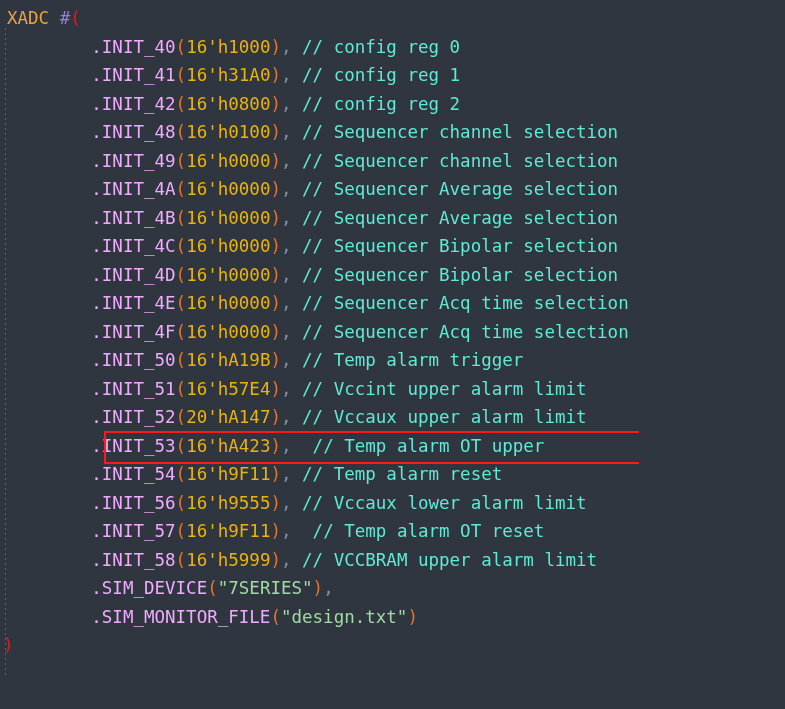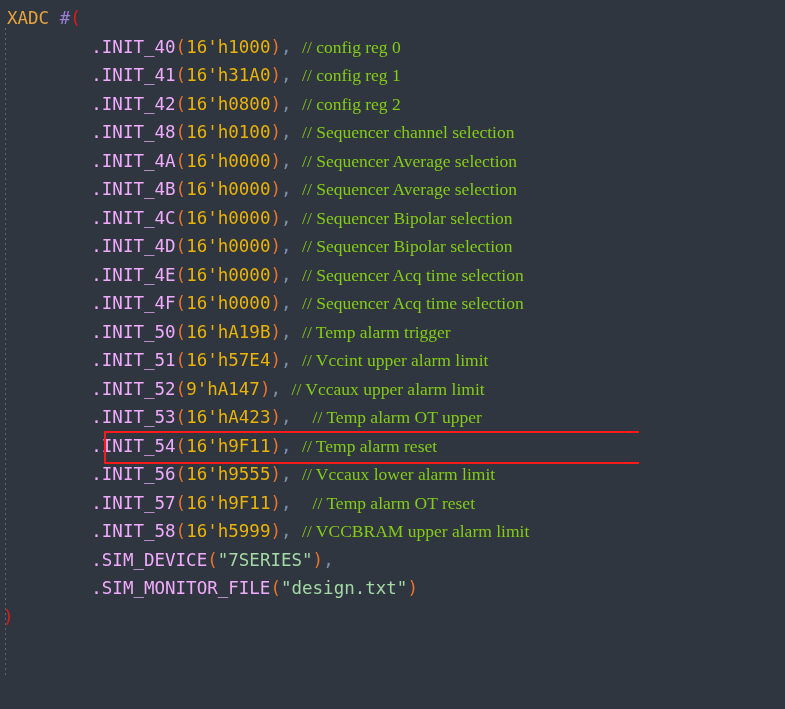--- a/index.html
+++ b/index.html
@@ -43,21 +43,21 @@
     pointer-events: none;
   }
   
   .t-module   { color: #e8a33d; }
   .t-hash     { color: #9b7fd4; }
   .t-paren-r  { color: #e01b1b; }
   .t-port     { color: #f0abfc; }
   .t-punct    { color: #e8742c; }
   .t-comma    { color: #7f8fa6; }
   .t-number   { color: #eab308; }
-  .t-comment  { color: #84cc16; font-family: Liberation Serif, serif; }
+  .t-comment  { color: #5eead4; }
   .t-string   { color: #a3d9a5; }
   .t-plain    { color: #c8d2e0; }
 
   .highlight-box {
     position: absolute;
     border: 2px solid #ff1a1a;
     box-sizing: border-box;
     pointer-events: none;
     border-radius: 1px;
   }
@@ -69,29 +69,30 @@
 
   <div class="indent-guide"></div>
 
   <div class="code-line"><span class="t-module">XADC</span><span class="t-plain"> </span><span class="t-hash">#</span><span class="t-paren-r">(</span></div>
 
   <div id="lines-container">
       <div class="code-line"><span class="t-plain">        </span><span class="t-port">.INIT_40</span><span class="t-punct">(</span><span class="t-number">16'h1000</span><span class="t-punct">)</span><span class="t-comma">,</span><span class="t-plain"> </span><span class="t-comment">// config reg 0</span></div>
       <div class="code-line"><span class="t-plain">        </span><span class="t-port">.INIT_41</span><span class="t-punct">(</span><span class="t-number">16'h31A0</span><span class="t-punct">)</span><span class="t-comma">,</span><span class="t-plain"> </span><span class="t-comment">// config reg 1</span></div>
       <div class="code-line"><span class="t-plain">        </span><span class="t-port">.INIT_42</span><span class="t-punct">(</span><span class="t-number">16'h0800</span><span class="t-punct">)</span><span class="t-comma">,</span><span class="t-plain"> </span><span class="t-comment">// config reg 2</span></div>
       <div class="code-line"><span class="t-plain">        </span><span class="t-port">.INIT_48</span><span class="t-punct">(</span><span class="t-number">16'h0100</span><span class="t-punct">)</span><span class="t-comma">,</span><span class="t-plain"> </span><span class="t-comment">// Sequencer channel selection</span></div>
+      <div class="code-line"><span class="t-plain">        </span><span class="t-port">.INIT_49</span><span class="t-punct">(</span><span class="t-number">16'h0000</span><span class="t-punct">)</span><span class="t-comma">,</span><span class="t-plain"> </span><span class="t-comment">// Sequencer channel selection</span></div>
       <div class="code-line"><span class="t-plain">        </span><span class="t-port">.INIT_4A</span><span class="t-punct">(</span><span class="t-number">16'h0000</span><span class="t-punct">)</span><span class="t-comma">,</span><span class="t-plain"> </span><span class="t-comment">// Sequencer Average selection</span></div>
       <div class="code-line"><span class="t-plain">        </span><span class="t-port">.INIT_4B</span><span class="t-punct">(</span><span class="t-number">16'h0000</span><span class="t-punct">)</span><span class="t-comma">,</span><span class="t-plain"> </span><span class="t-comment">// Sequencer Average selection</span></div>
       <div class="code-line"><span class="t-plain">        </span><span class="t-port">.INIT_4C</span><span class="t-punct">(</span><span class="t-number">16'h0000</span><span class="t-punct">)</span><span class="t-comma">,</span><span class="t-plain"> </span><span class="t-comment">// Sequencer Bipolar selection</span></div>
       <div class="code-line"><span class="t-plain">        </span><span class="t-port">.INIT_4D</span><span class="t-punct">(</span><span class="t-number">16'h0000</span><span class="t-punct">)</span><span class="t-comma">,</span><span class="t-plain"> </span><span class="t-comment">// Sequencer Bipolar selection</span></div>
       <div class="code-line"><span class="t-plain">        </span><span class="t-port">.INIT_4E</span><span class="t-punct">(</span><span class="t-number">16'h0000</span><span class="t-punct">)</span><span class="t-comma">,</span><span class="t-plain"> </span><span class="t-comment">// Sequencer Acq time selection</span></div>
       <div class="code-line"><span class="t-plain">        </span><span class="t-port">.INIT_4F</span><span class="t-punct">(</span><span class="t-number">16'h0000</span><span class="t-punct">)</span><span class="t-comma">,</span><span class="t-plain"> </span><span class="t-comment">// Sequencer Acq time selection</span></div>
       <div class="code-line"><span class="t-plain">        </span><span class="t-port">.INIT_50</span><span class="t-punct">(</span><span class="t-number">16'hA19B</span><span class="t-punct">)</span><span class="t-comma">,</span><span class="t-plain"> </span><span class="t-comment">// Temp alarm trigger</span></div>
       <div class="code-line"><span class="t-plain">        </span><span class="t-port">.INIT_51</span><span class="t-punct">(</span><span class="t-number">16'h57E4</span><span class="t-punct">)</span><span class="t-comma">,</span><span class="t-plain"> </span><span class="t-comment">// Vccint upper alarm limit</span></div>
-      <div class="code-line"><span class="t-plain">        </span><span class="t-port">.INIT_52</span><span class="t-punct">(</span><span class="t-number">9'hA147</span><span class="t-punct">)</span><span class="t-comma">,</span><span class="t-plain"> </span><span class="t-comment">// Vccaux upper alarm limit</span></div>
+      <div class="code-line"><span class="t-plain">        </span><span class="t-port">.INIT_52</span><span class="t-punct">(</span><span class="t-number">20'hA147</span><span class="t-punct">)</span><span class="t-comma">,</span><span class="t-plain"> </span><span class="t-comment">// Vccaux upper alarm limit</span></div>
       <div class="code-line"><span class="t-plain">        </span><span class="t-port">.INIT_53</span><span class="t-punct">(</span><span class="t-number">16'hA423</span><span class="t-punct">)</span><span class="t-comma">,</span><span class="t-plain">  </span><span class="t-comment">// Temp alarm OT upper</span></div>
       <div class="code-line"><span class="t-plain">        </span><span class="t-port">.INIT_54</span><span class="t-punct">(</span><span class="t-number">16'h9F11</span><span class="t-punct">)</span><span class="t-comma">,</span><span class="t-plain"> </span><span class="t-comment">// Temp alarm reset</span></div>
       <div class="code-line"><span class="t-plain">        </span><span class="t-port">.INIT_56</span><span class="t-punct">(</span><span class="t-number">16'h9555</span><span class="t-punct">)</span><span class="t-comma">,</span><span class="t-plain"> </span><span class="t-comment">// Vccaux lower alarm limit</span></div>
       <div class="code-line"><span class="t-plain">        </span><span class="t-port">.INIT_57</span><span class="t-punct">(</span><span class="t-number">16'h9F11</span><span class="t-punct">)</span><span class="t-comma">,</span><span class="t-plain">  </span><span class="t-comment">// Temp alarm OT reset</span></div>
       <div class="code-line"><span class="t-plain">        </span><span class="t-port">.INIT_58</span><span class="t-punct">(</span><span class="t-number">16'h5999</span><span class="t-punct">)</span><span class="t-comma">,</span><span class="t-plain"> </span><span class="t-comment">// VCCBRAM upper alarm limit</span></div>
       <div class="code-line"><span class="t-plain">        </span><span class="t-port">.SIM_DEVICE</span><span class="t-punct">(</span><span class="t-string">"7SERIES"</span><span class="t-punct">)</span><span class="t-comma">,</span></div>
       <div class="code-line"><span class="t-plain">        </span><span class="t-port">.SIM_MONITOR_FILE</span><span class="t-punct">(</span><span class="t-string">"design.txt"</span><span class="t-punct">)</span></div>
     </div>
 
   <div class="code-line" style="padding-left:3px;"><span class="t-paren-r">)</span></div>

